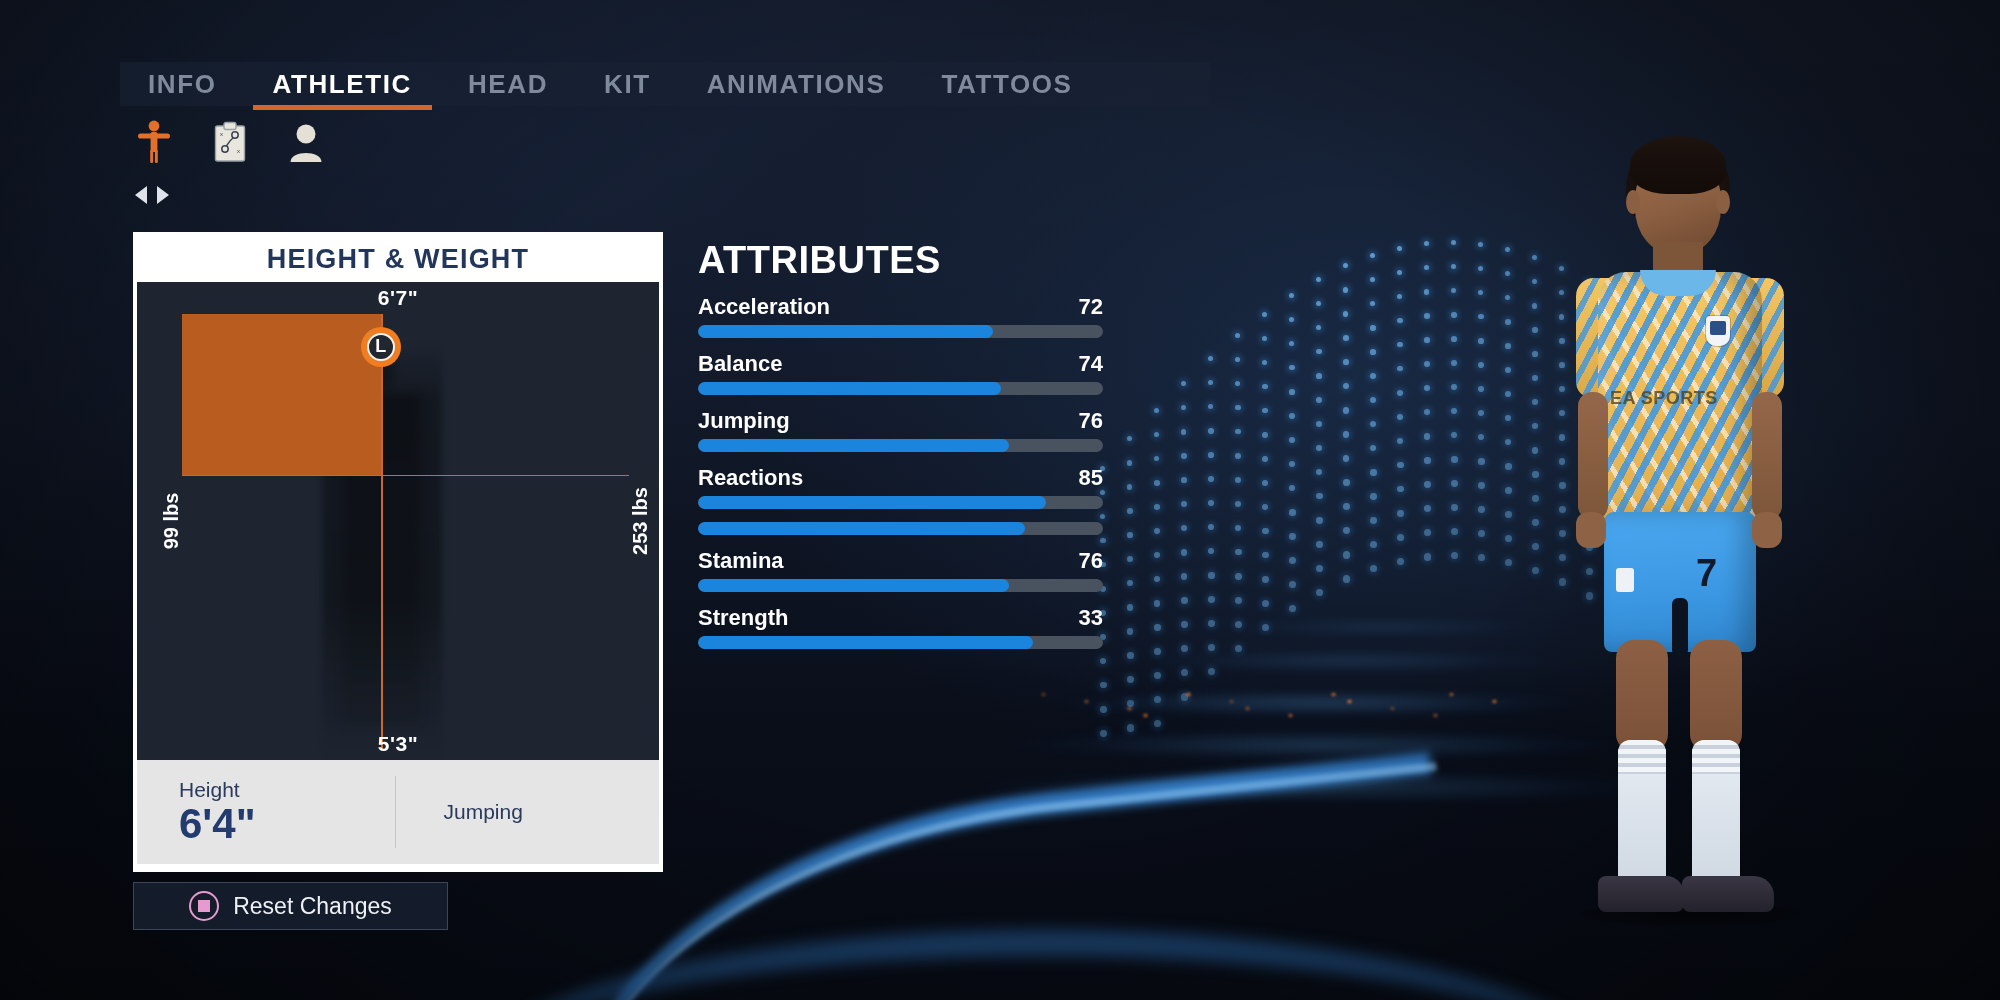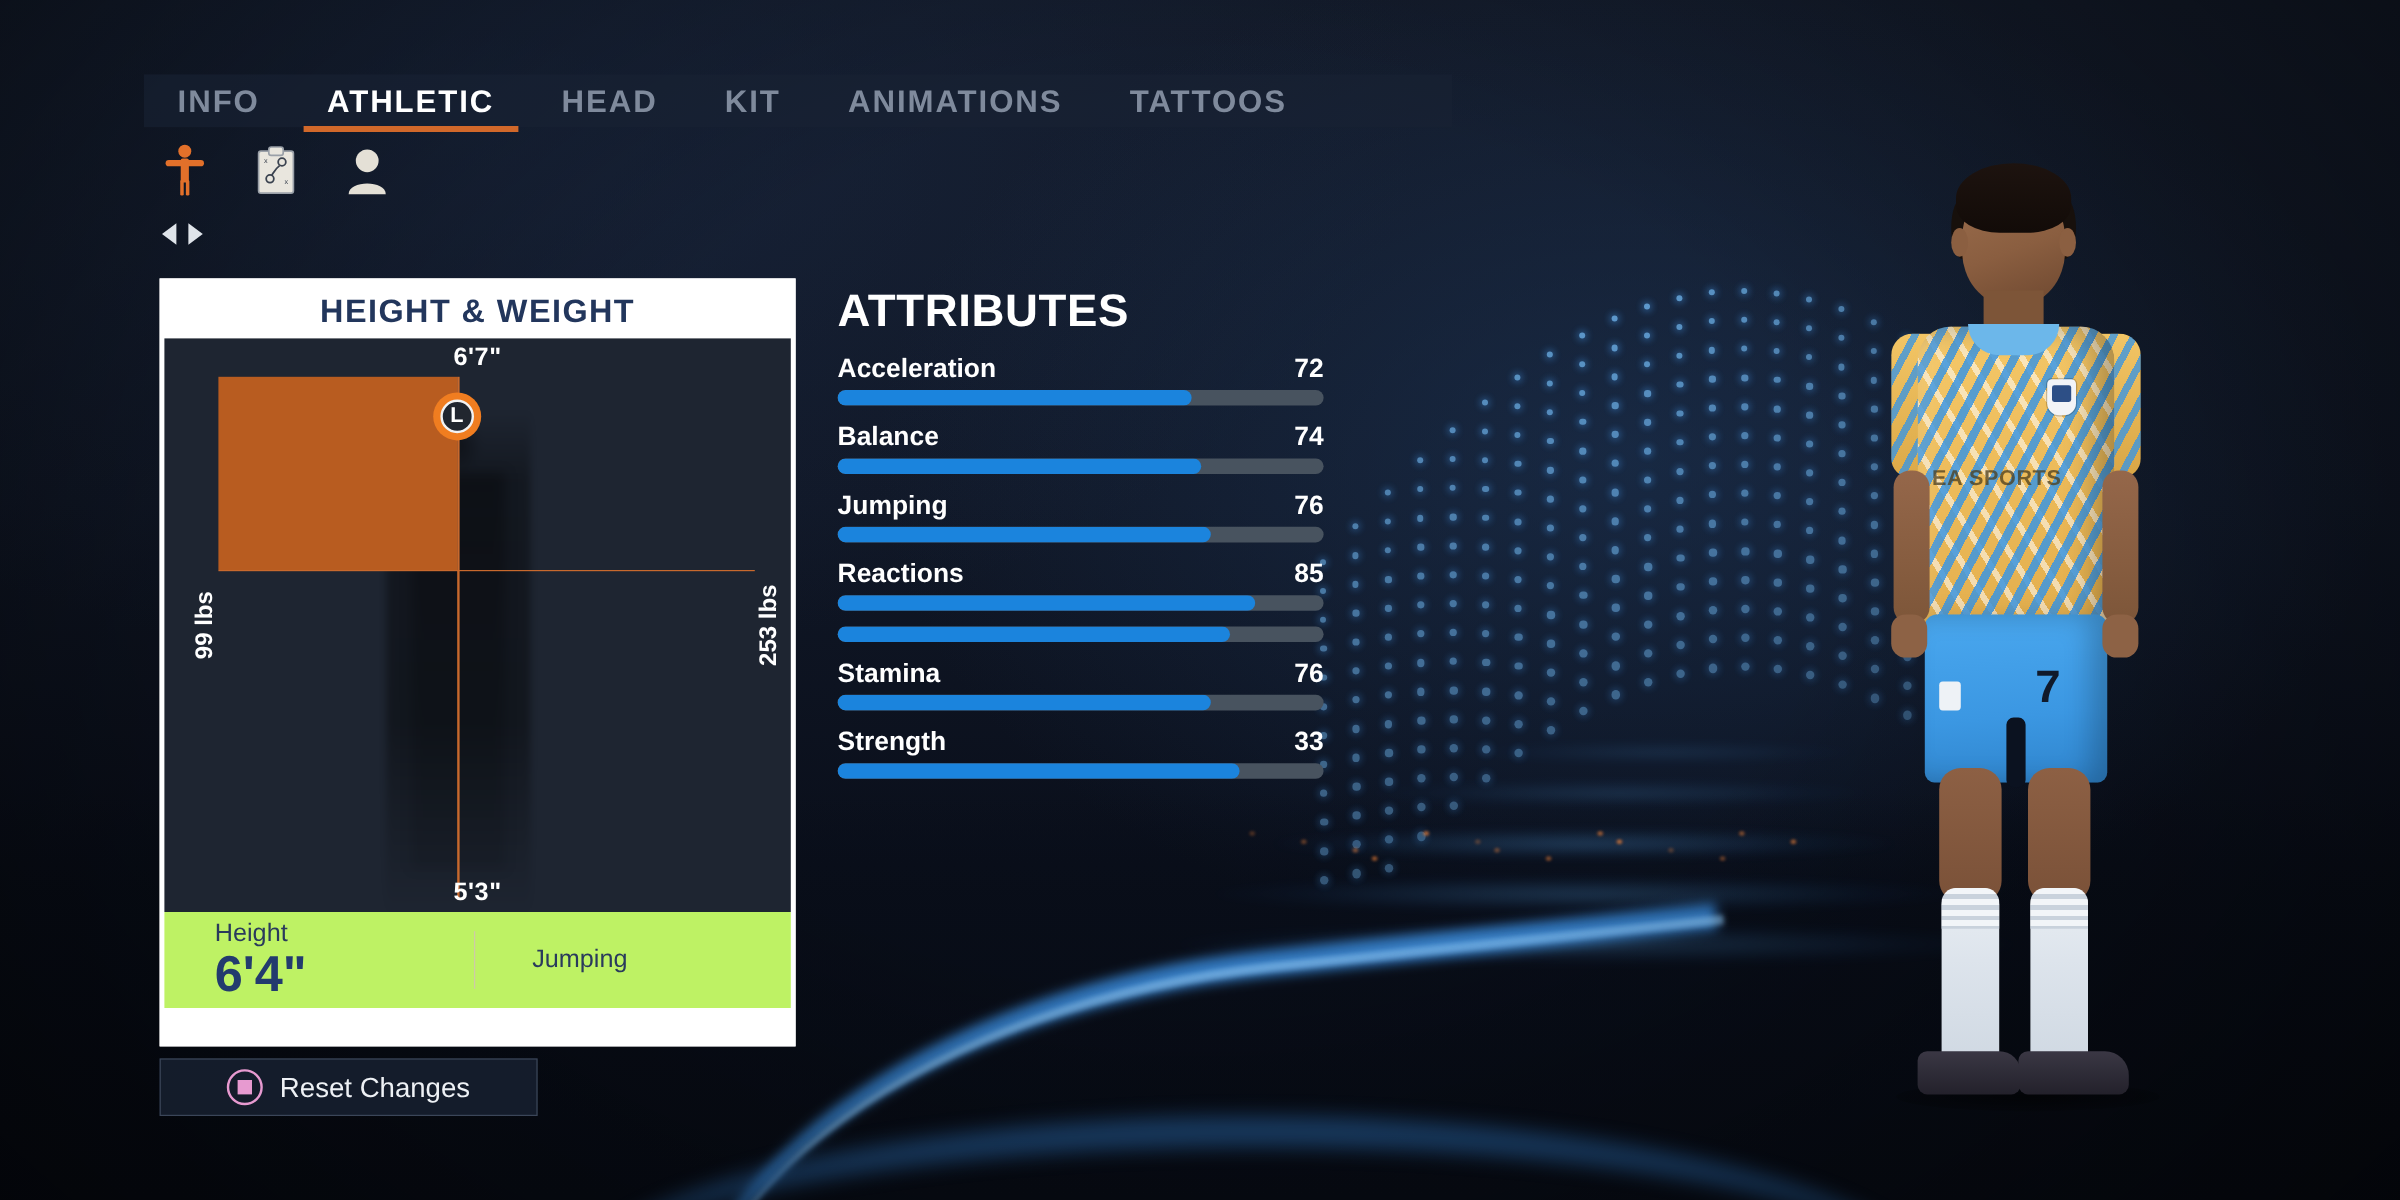--- a/index.html
+++ b/index.html
@@ -230,21 +230,21 @@
   }
   #marker .inner {
     width:28px; height:28px; border-radius:50%;
     background:#21262f; border:2px solid #f2f2f2;
     display:flex; align-items:center; justify-content:center;
     color:#ffffff; font-size:18px; font-weight:bold;
     font-family:"Liberation Sans", sans-serif;
   }
 
   #hwvalues {
-    height:80px; background:#bef264; display:flex; align-items:stretch;
+    height:104px; background:#e5e5e5; display:flex; align-items:stretch;
   }
   .hwcol { flex:1; display:flex; flex-direction:column; justify-content:center; padding-left:42px; }
   .hwcol.second { padding-left:48px; }
   .hwdiv { width:1px; background:#cfc9a8; margin:16px 0; }
   .hwlabel { color:#2a3a5c; font-size:21px; font-family:"Liberation Sans", sans-serif; }
   .hwvalue { color:#233b6e; font-size:42px; font-weight:bold; line-height:1.05; font-family:"Liberation Sans", sans-serif; }
 
   
   #resetbtn {
     position:absolute; left:133px; top:882px; width:315px; height:48px;

